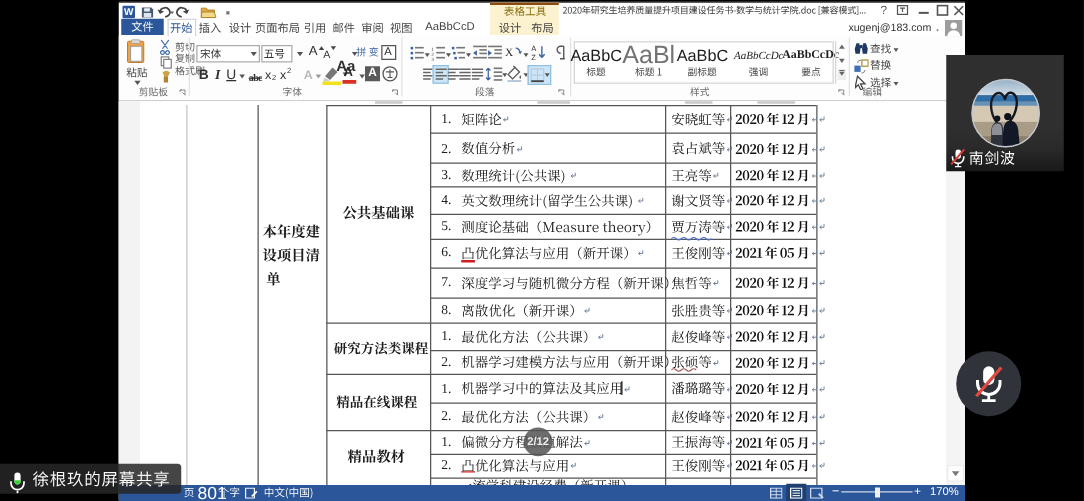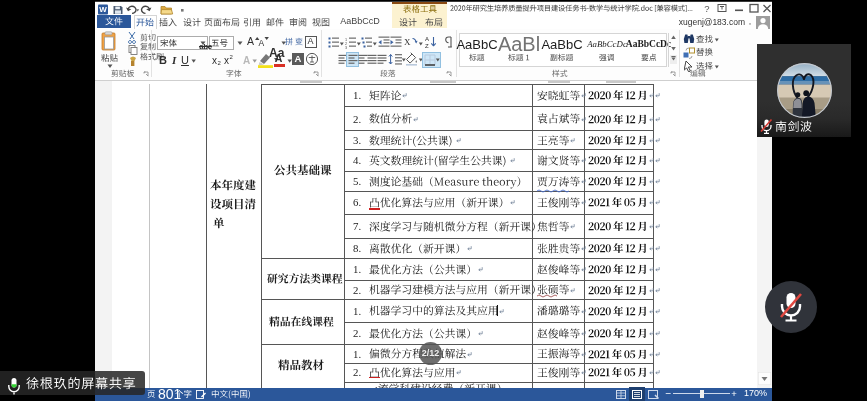--- a/index.html
+++ b/index.html
@@ -255,21 +255,21 @@
     </g>
   </svg>
 <div style="position:absolute;left:304.5px;top:35.5px;width:12.0px;height:12.0px;border:1.2px solid #555"></div>
 <div style="position:absolute;left:310.5px;top:34.8px;font-family:'Liberation Sans',sans-serif;font-size:9.0px;color:#2f2f2f;white-space:pre;font-weight:normal;letter-spacing:0.00px;line-height:13.5px;transform:translateX(-50%);">A</div>
 <div style="position:absolute;left:159.0px;top:52.2px;font-family:'Liberation Sans',sans-serif;font-size:11.0px;color:#2f2f2f;white-space:pre;font-weight:bold;letter-spacing:0.00px;line-height:16.5px;">B</div>
 <div style="position:absolute;left:172.0px;top:52.2px;font-family:'Liberation Sans',sans-serif;font-size:11.0px;color:#2f2f2f;white-space:pre;font-weight:bold;letter-spacing:0.00px;line-height:16.5px;font-style:italic;font-family:'Liberation Serif',serif;">I</div>
 <div style="position:absolute;left:181.0px;top:52.2px;font-family:'Liberation Sans',sans-serif;font-size:11.0px;color:#2f2f2f;white-space:pre;font-weight:normal;letter-spacing:0.00px;line-height:16.5px;text-decoration:underline;">U</div>
 <svg style="position:absolute;left:190px;top:58px" width="8" height="6">
     <path d="M1.5 1.5 h4.4 l-2.2 3.2z" fill="#555"></path>
   </svg>
-<div style="position:absolute;left:199.0px;top:41px;font-family:Liberation Mono, monospace;font-size:8.0px;color:#2f2f2f;white-space:pre;font-weight:normal;letter-spacing:0.00px;line-height:12.0px;text-decoration:line-through;font-weight:bold;letter-spacing:-0.5px;">abc</div>
+<div style="position:absolute;left:199.0px;top:57px;font-family:Liberation Serif, serif;font-size:8.0px;color:#2f2f2f;white-space:pre;font-weight:normal;letter-spacing:0.00px;line-height:12.0px;text-decoration:line-through;font-weight:bold;letter-spacing:-0.5px;">abc</div>
 <div style="position:absolute;left:212.0px;top:53.0px;font-family:'Liberation Sans',sans-serif;font-size:10.0px;color:#2f2f2f;white-space:pre;font-weight:normal;letter-spacing:0.00px;line-height:15.0px;">x</div>
 <div style="position:absolute;left:217.5px;top:59.0px;font-family:'Liberation Sans',sans-serif;font-size:6.0px;color:#2f2f2f;white-space:pre;font-weight:normal;letter-spacing:0.00px;line-height:9.0px;">2</div>
 <div style="position:absolute;left:224.0px;top:53.0px;font-family:'Liberation Sans',sans-serif;font-size:10.0px;color:#2f2f2f;white-space:pre;font-weight:normal;letter-spacing:0.00px;line-height:15.0px;">x</div>
 <div style="position:absolute;left:229.5px;top:52.5px;font-family:'Liberation Sans',sans-serif;font-size:6.0px;color:#2f2f2f;white-space:pre;font-weight:normal;letter-spacing:0.00px;line-height:9.0px;">2</div>
 <div style="position:absolute;left:243.0px;top:53.0px;font-family:'Liberation Sans',sans-serif;font-size:10.0px;color:#b9b9b9;white-space:pre;font-weight:bold;letter-spacing:0.00px;line-height:15.0px;">A</div>
 <svg style="position:absolute;left:251px;top:58px" width="8" height="6">
     <path d="M1.5 1.5 h4.4 l-2.2 3.2z" fill="#999"></path>
   </svg>
 <svg style="position:absolute;left:257px;top:52px" width="22" height="16" viewBox="0 0 22 16">
     <path d="M3 9 L9 2 l4 3.5 L7 12z" fill="#777"></path>

